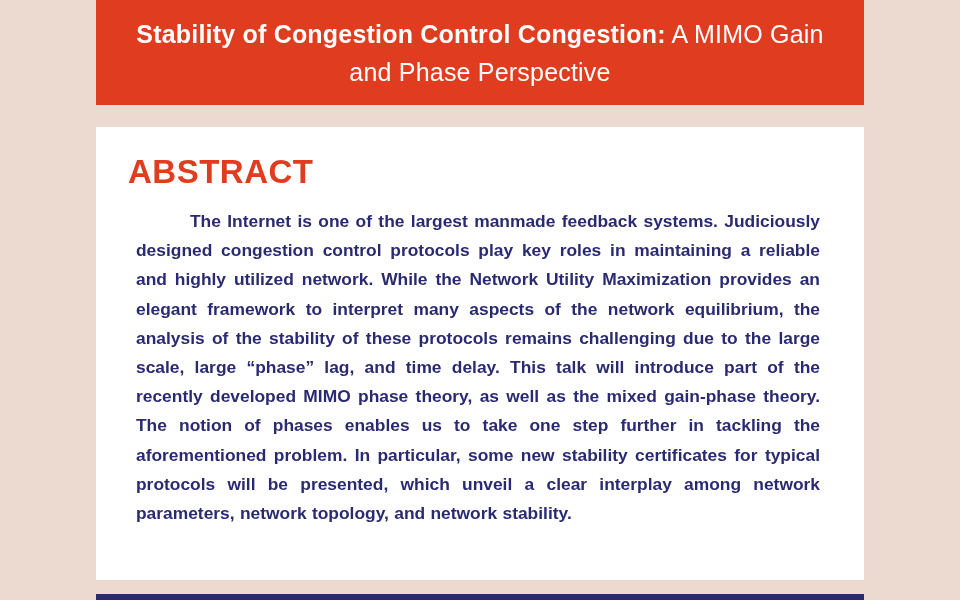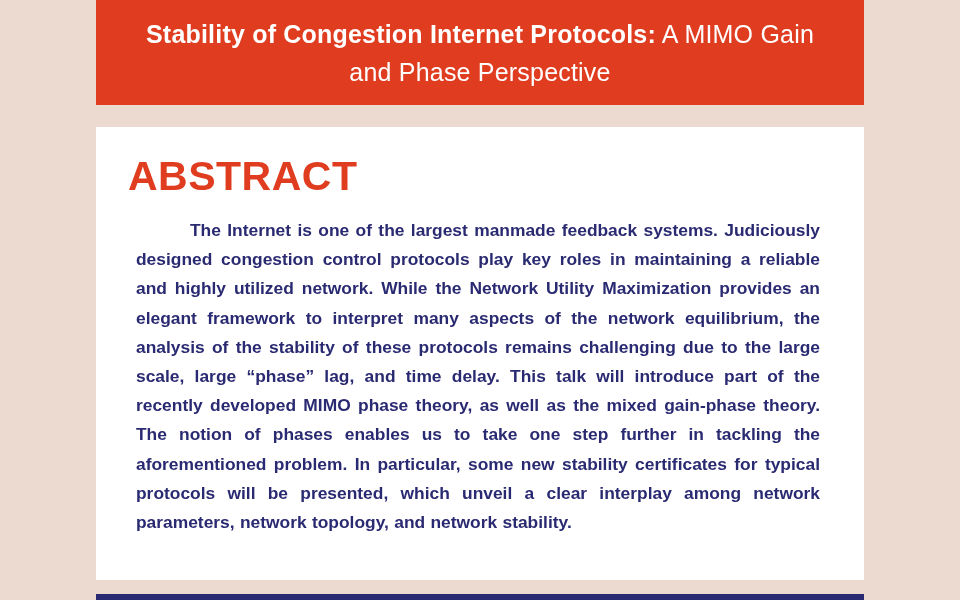--- a/index.html
+++ b/index.html
@@ -51,21 +51,21 @@
     left: 96px;
     top: 127px;
     width: 768px;
     height: 453px;
     background: #ffffff;
     box-sizing: border-box;
     padding: 26px 32px 0 32px;
   }
   .abstract-heading {
     color: #e03c1f;
-    font-size: 41px;
+    font-size: 33px;
     font-weight: bold;
     letter-spacing: 0.5px;
     margin: 0 0 16px 0;
   }
   .abstract-body {
     color: #2a2a72;
     font-size: 17.4px;
     line-height: 29.2px;
     text-align: justify;
     text-justify: inter-word;
@@ -86,21 +86,21 @@
     background: #2a2a72;
   }
 </style>
 </head>
 <body>
 
 <div class="page">
 
   <div class="title-banner">
     <div class="title-text">
-      <span class="title-strong">Stability  of Congestion Internet Protocols:</span><span> A MIMO Gain and Phase Perspective</span>
+      <span class="title-strong">Stability  of Congestion Control Congestion:</span><span> A MIMO Gain and Phase Perspective</span>
     </div>
   </div>
 
   <div class="abstract-card">
     <h1 class="abstract-heading">ABSTRACT</h1>
     <p class="abstract-body">The Internet is one of the largest manmade feedback systems. Judiciously designed congestion control protocols play key roles in maintaining a reliable and highly utilized network. While the Network Utility Maximization provides an elegant framework to interpret many aspects of the network equilibrium, the analysis of the stability of these protocols remains challenging due to the large scale, large “phase” lag, and time delay. This talk will introduce part of the recently developed MIMO phase theory, as well as the mixed gain-phase theory. The notion of phases enables us to take one step further in tackling the aforementioned problem. In particular, some new stability certificates for typical protocols will be presented, which unveil a clear interplay among network parameters, network topology, and network stability.</p>
   </div>
 
   <div class="bottom-strip"></div>
 

